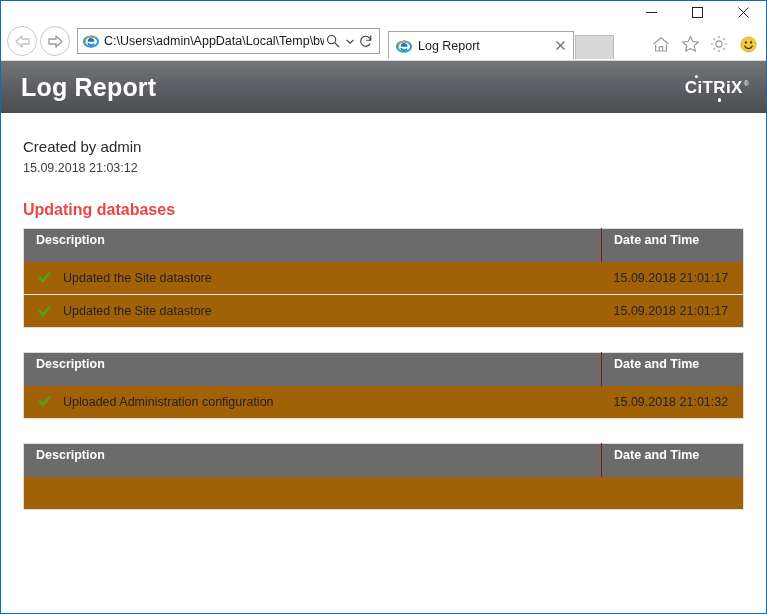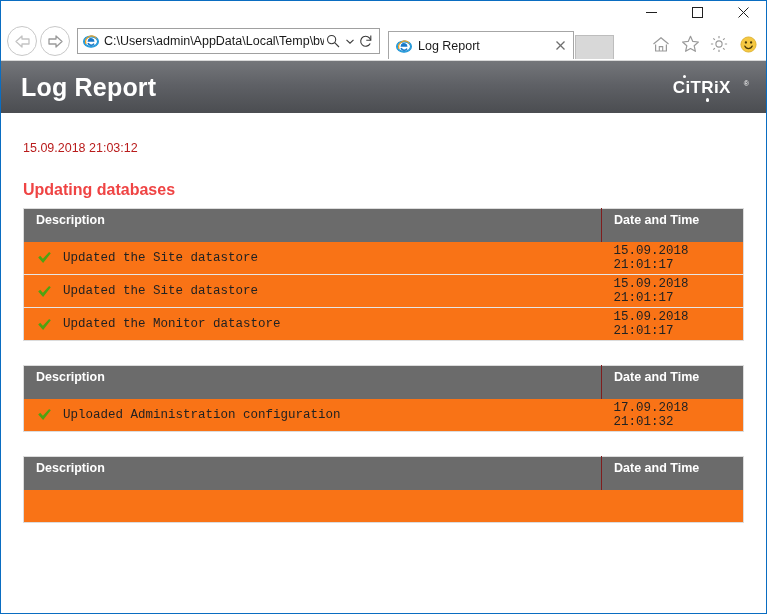--- a/index.html
+++ b/index.html
@@ -164,21 +164,20 @@
     font-size: 25px;
     font-weight: bold;
     letter-spacing: 0.2px;
     flex: 1 1 auto;
   }
   .citrix-logo {
     display: flex;
     align-items: flex-end;
     position: relative;
     color: #ffffff;
-    gap: 12px;
   }
   .citrix-word {
     font-size: 17px;
     font-weight: bold;
     letter-spacing: 0.4px;
     line-height: 17px;
     position: relative;
   }
   .citrix-reg {
     font-size: 7px;
@@ -203,21 +202,21 @@
     height: calc(614px - 22px - 36px - 3px - 52px);
     overflow: hidden;
   }
   .created-by {
     font-size: 15px;
     color: #2a2a2a;
     line-height: 20px;
   }
   .created-time {
     font-size: 12.5px;
-    color: #b91c1c;
+    color: #404040;
     margin-top: 3px;
     line-height: 16px;
   }
   .section { margin-top: 24px; }
   .section-title {
     font-size: 16px;
     font-weight: bold;
     color: #ef4444;
     margin-bottom: 8px;
     line-height: 20px;
@@ -242,22 +241,21 @@
   table.report thead th.col-date {
     border-left: 1px solid #7f1d1d;
     width: 142px;
   }
   table.report tbody td {
     font-size: 12.5px;
     color: #222222;
     height: 33px;
     vertical-align: middle;
     border-top: 1px solid #e6e6e6;
-    background: #f97316;
-    font-family: Liberation Mono, monospace;
+    background: #a16207;
   }
   table.report tbody tr:first-child td { border-top: none; }
   td.col-desc { padding-left: 12px; }
   td.col-date { padding-left: 12px; width: 142px; }
   .row-inner { display: flex; align-items: center; }
   .check {
     width: 16px; height: 16px;
     flex: 0 0 auto;
     margin-right: 11px;
     display: flex; align-items: center; justify-content: center;
@@ -398,20 +396,21 @@
       <span class="citrix-word">CiTRiX</span>
       <span class="citrix-dot top"></span>
       <span class="citrix-dot bot"></span>
       <span class="citrix-reg">®</span>
     </div>
   </div>
 
   <div class="page">
 
     <div>
+      <div class="created-by">Created by admin</div>
       <div class="created-time">15.09.2018 21:03:12</div>
     </div>
 
     <div id="sections-host">
         <div class="section">
           <div class="section-title">Updating databases</div>
           <table class="report">
             <thead>
               <tr>
                 <th class="col-desc">Description</th>
@@ -438,33 +437,20 @@
                     <span class="check">
                       <svg width="15" height="13" viewBox="0 0 15 13">
                         <path d="M1.2 6.6 L3.2 4.8 L5.9 7.8 L12.1 0.9 L13.8 2.3 L6.1 11.9 Z" fill="#4fa312"></path>
                       </svg>
                     </span>
                     <span>Updated the Site datastore</span>
                   </div>
                 </td>
                 <td class="col-date">15.09.2018 21:01:17</td>
               </tr>
-              <tr>
-                <td class="col-desc">
-                  <div class="row-inner">
-                    <span class="check">
-                      <svg width="15" height="13" viewBox="0 0 15 13">
-                        <path d="M1.2 6.6 L3.2 4.8 L5.9 7.8 L12.1 0.9 L13.8 2.3 L6.1 11.9 Z" fill="#4fa312"></path>
-                      </svg>
-                    </span>
-                    <span>Updated the Monitor datastore</span>
-                  </div>
-                </td>
-                <td class="col-date">15.09.2018 21:01:17</td>
-              </tr>
             </tbody>
           </table>
         </div>
         <div class="section">
           <table class="report">
             <thead>
               <tr>
                 <th class="col-desc">Description</th>
                 <th class="col-date">Date and Time</th>
               </tr>
@@ -474,21 +460,21 @@
                 <td class="col-desc">
                   <div class="row-inner">
                     <span class="check">
                       <svg width="15" height="13" viewBox="0 0 15 13">
                         <path d="M1.2 6.6 L3.2 4.8 L5.9 7.8 L12.1 0.9 L13.8 2.3 L6.1 11.9 Z" fill="#4fa312"></path>
                       </svg>
                     </span>
                     <span>Uploaded Administration configuration</span>
                   </div>
                 </td>
-                <td class="col-date">17.09.2018 21:01:32</td>
+                <td class="col-date">15.09.2018 21:01:32</td>
               </tr>
             </tbody>
           </table>
         </div>
         <div class="section">
           <table class="report">
             <thead>
               <tr>
                 <th class="col-desc">Description</th>
                 <th class="col-date">Date and Time</th>

